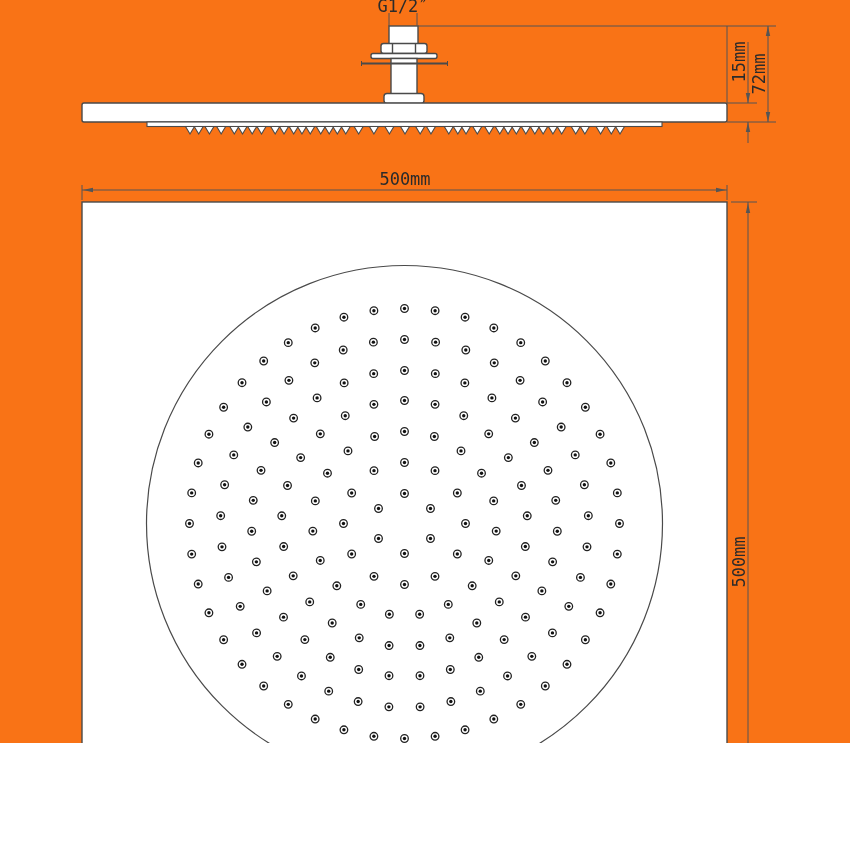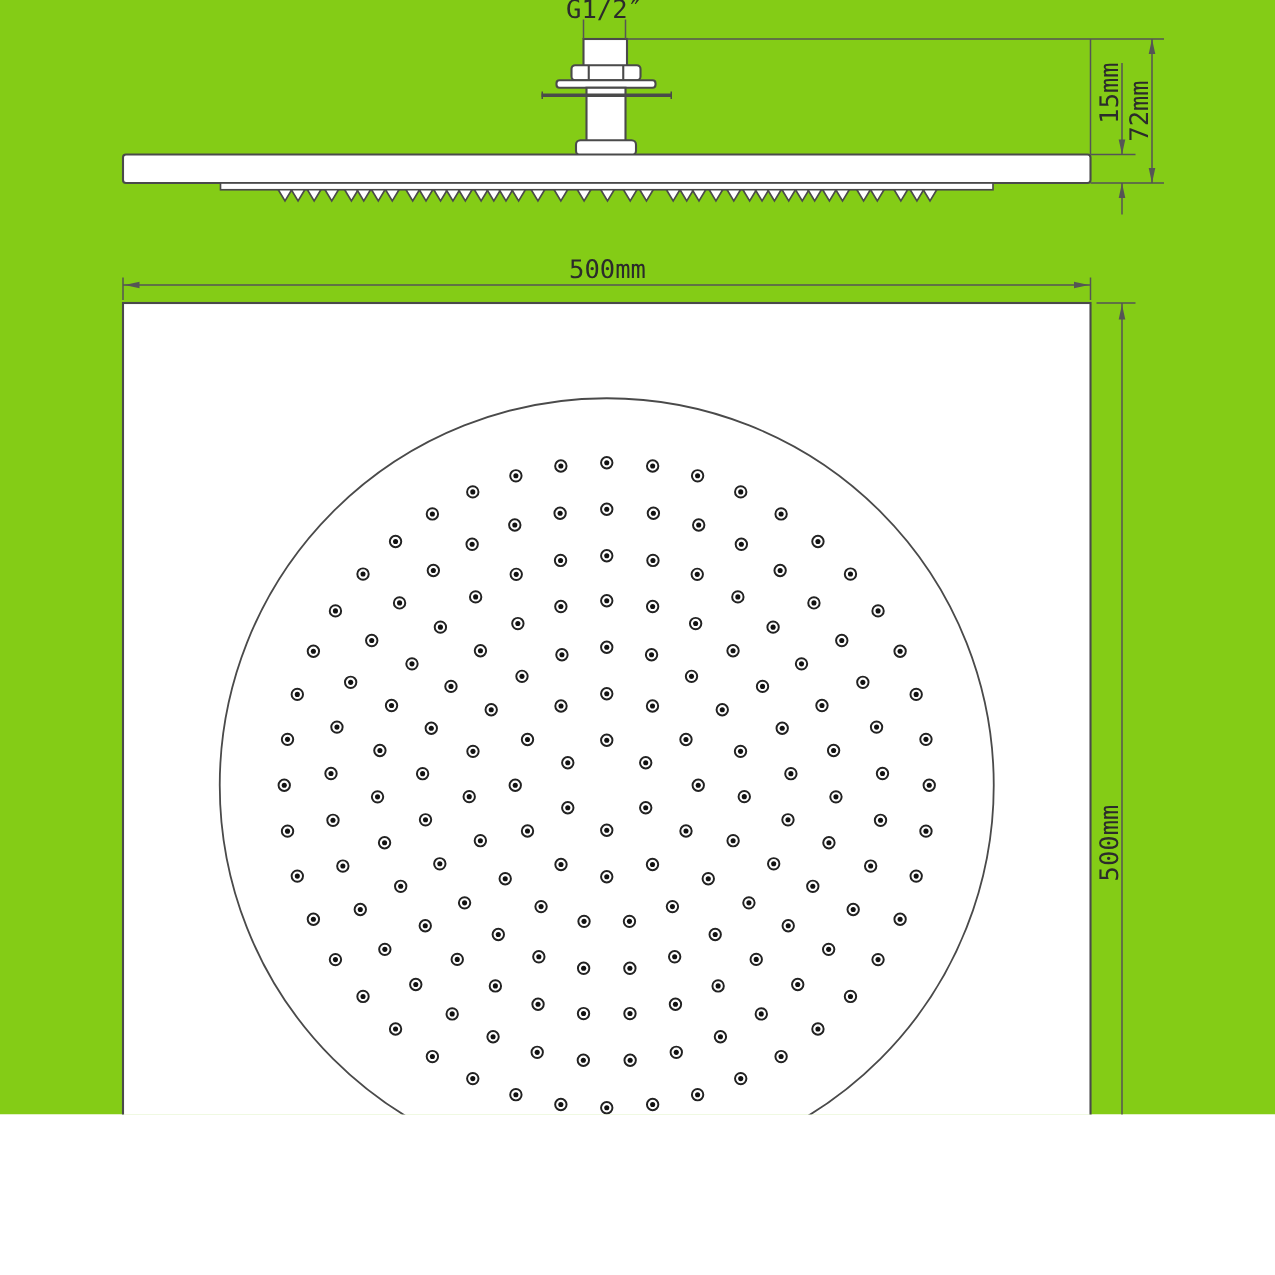--- a/index.html
+++ b/index.html
@@ -1,19 +1,19 @@
 <!DOCTYPE html>
 <html><head>
 <meta charset="utf-8">
 <style>
   html,body{margin:0;padding:0;background:#ffffff;}
   .canvas{
     position:relative;
     width:850px;height:743px;
-    background:#84cc16;
+    background:#f97316;
     font-family:"DejaVu Sans Mono", monospace;
     text-decoration:underline;
   }
   svg{display:block;}
   .outline{fill:#ffffff;stroke:#4a4a4a;stroke-width:1.4;}
   .outline-thin{fill:#ffffff;stroke:#4a4a4a;stroke-width:1.1;}
   .edge{stroke:#4a4a4a;stroke-width:1.4;fill:none;}
   .dim{stroke:#555555;stroke-width:1;fill:none;}
   .arrow{fill:#555555;stroke:none;}
   .dimtext{

